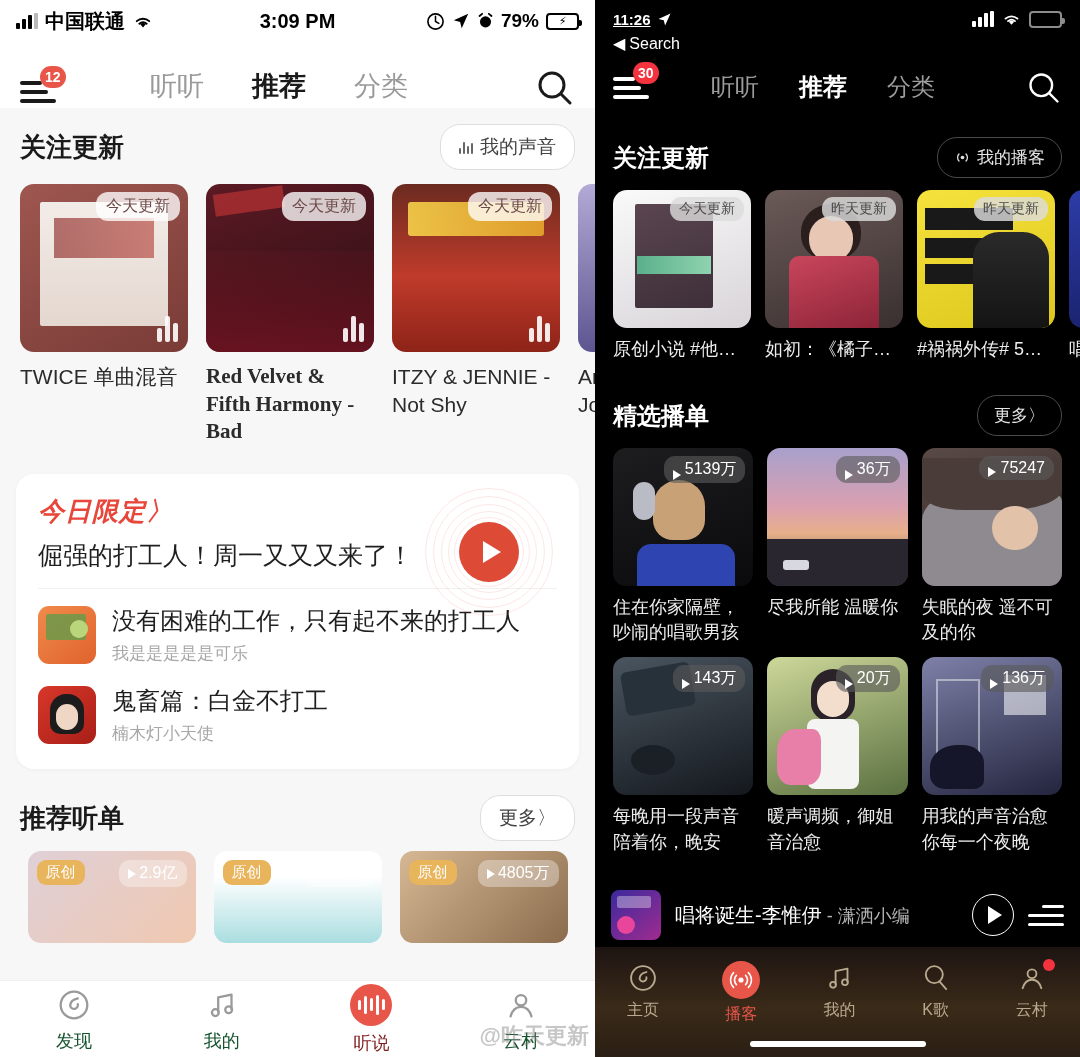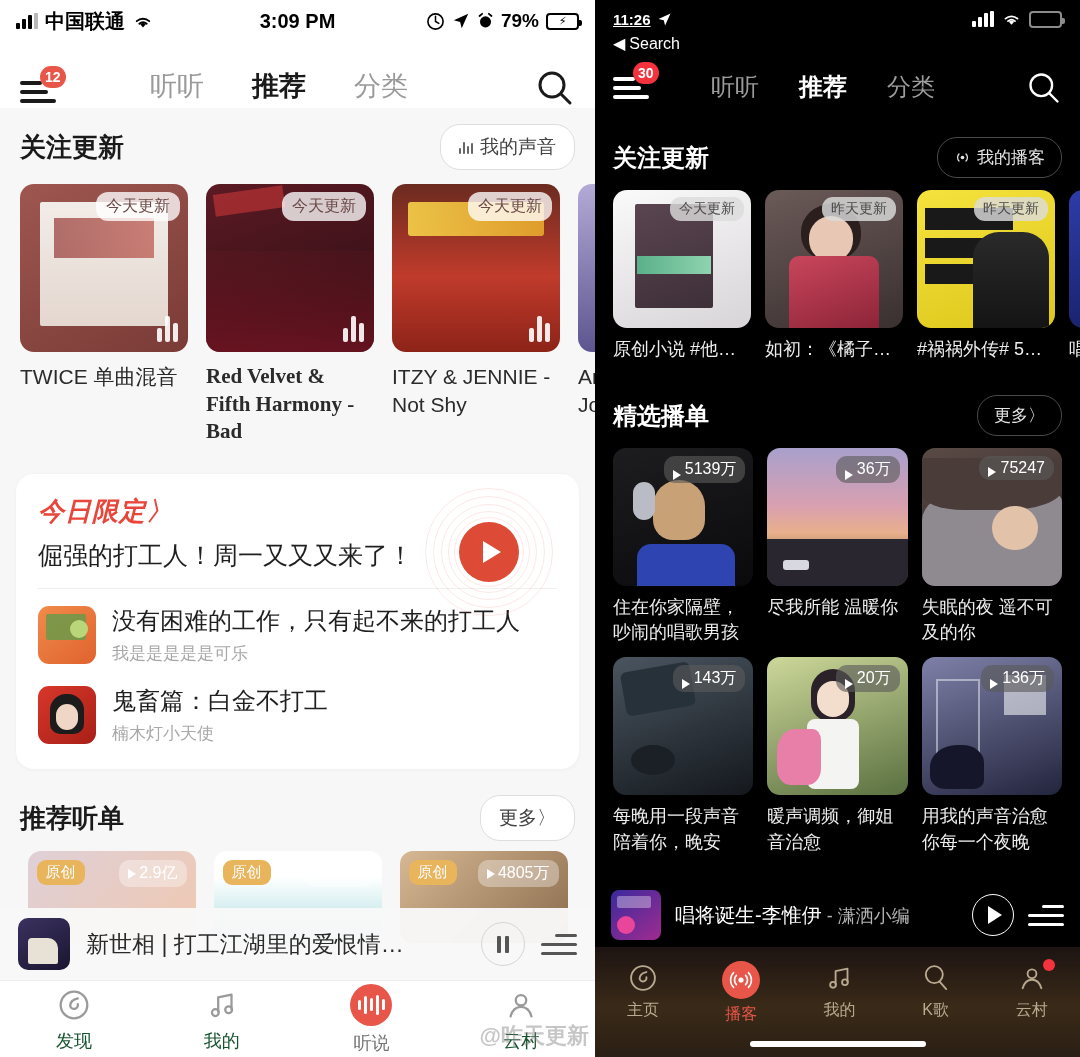--- a/index.html
+++ b/index.html
@@ -132,21 +132,21 @@
   .playlist-ic .ln:nth-child(1){width:22px; margin-left:14px;}
   .playlist-ic .ln:nth-child(2){width:36px}
   .playlist-ic .ln:nth-child(3){width:36px}
 
   .lt-tabbar {
     position: absolute; left:0; right:0; bottom: 0; height: 77px; background: #fff;
     display: flex; align-items: center; justify-content: space-around; border-top: 1px solid #efefef;
   }
   .tbi { display:flex; flex-direction:column; align-items:center; gap:5px; cursor:pointer; }
   .tbi .lbl { font-size: 18px; color: #14532d; }
-  .tbi.active .lbl { color: #737373; }
+  .tbi.active .lbl { color: #7f1d1d; }
   .circ-red { width: 42px; height: 42px; border-radius: 50%; background: #e8564a; display:flex; align-items:center; justify-content:center; }
   .circ-red i { width: 3px; background:#fff; display:block; border-radius:2px; margin: 0 1.5px; }
   .watermark { position: absolute; right: 6px; bottom: 6px; font-size: 22px; color: rgba(120,120,120,.42); font-weight: bold; }
 
   
   .phone-dark {
     width: 485px; height: 1057px; background: #000; color: #fff;
     position: relative; overflow: hidden; display:flex; flex-direction:column;
   }
   .dk-statusbar { height: 34px; display:flex; align-items:center; padding: 4px 18px 0; position:relative; flex:0 0 auto; }
@@ -389,37 +389,20 @@
         <div class="lr-card" style="background:linear-gradient(135deg,#d7b894,#8a6b4c)">
           <div class="lr-tag">原创</div>
           <div class="lr-plays">
             <span class="tri" style="border-left-color:#fff"></span>
             <span>4805万</span>
           </div>
         </div>
       </div>
     </div>
 
-    <div class="lt-mini">
-      <div class="lt-mini-art" style="background:linear-gradient(150deg,#3b3260,#1a1530)">
-        <div style="position:absolute;left:10px;bottom:6px;width:30px;height:26px;background:#e8e2d6;border-radius:4px 10px 2px 2px"></div>
-      </div>
-      <div class="lt-mini-title">新世相 | 打工江湖里的爱恨情…</div>
-      <div class="circ-btn">
-        <span class="pause-ic">
-            <i></i>
-            <i></i>
-          </span>
-      </div>
-      <div class="playlist-ic">
-        <div class="ln"></div>
-          <div class="ln"></div>
-          <div class="ln"></div>
-      </div>
-    </div>
 
     <div class="lt-tabbar">
       <div class="tbi">
         <svg width="38" height="38" viewBox="0 0 40 40">
           <circle cx="20" cy="20" r="14" stroke="#9a9a9a" stroke-width="2.4" fill="none"></circle>
           <path d="M24 13c-5 1-8 4-8 8a4 4 0 108-2" stroke="#9a9a9a" stroke-width="2.4" fill="none" stroke-linecap="round"></path>
         </svg>
         <span class="lbl">发现</span>
       </div>
       <div class="tbi">

